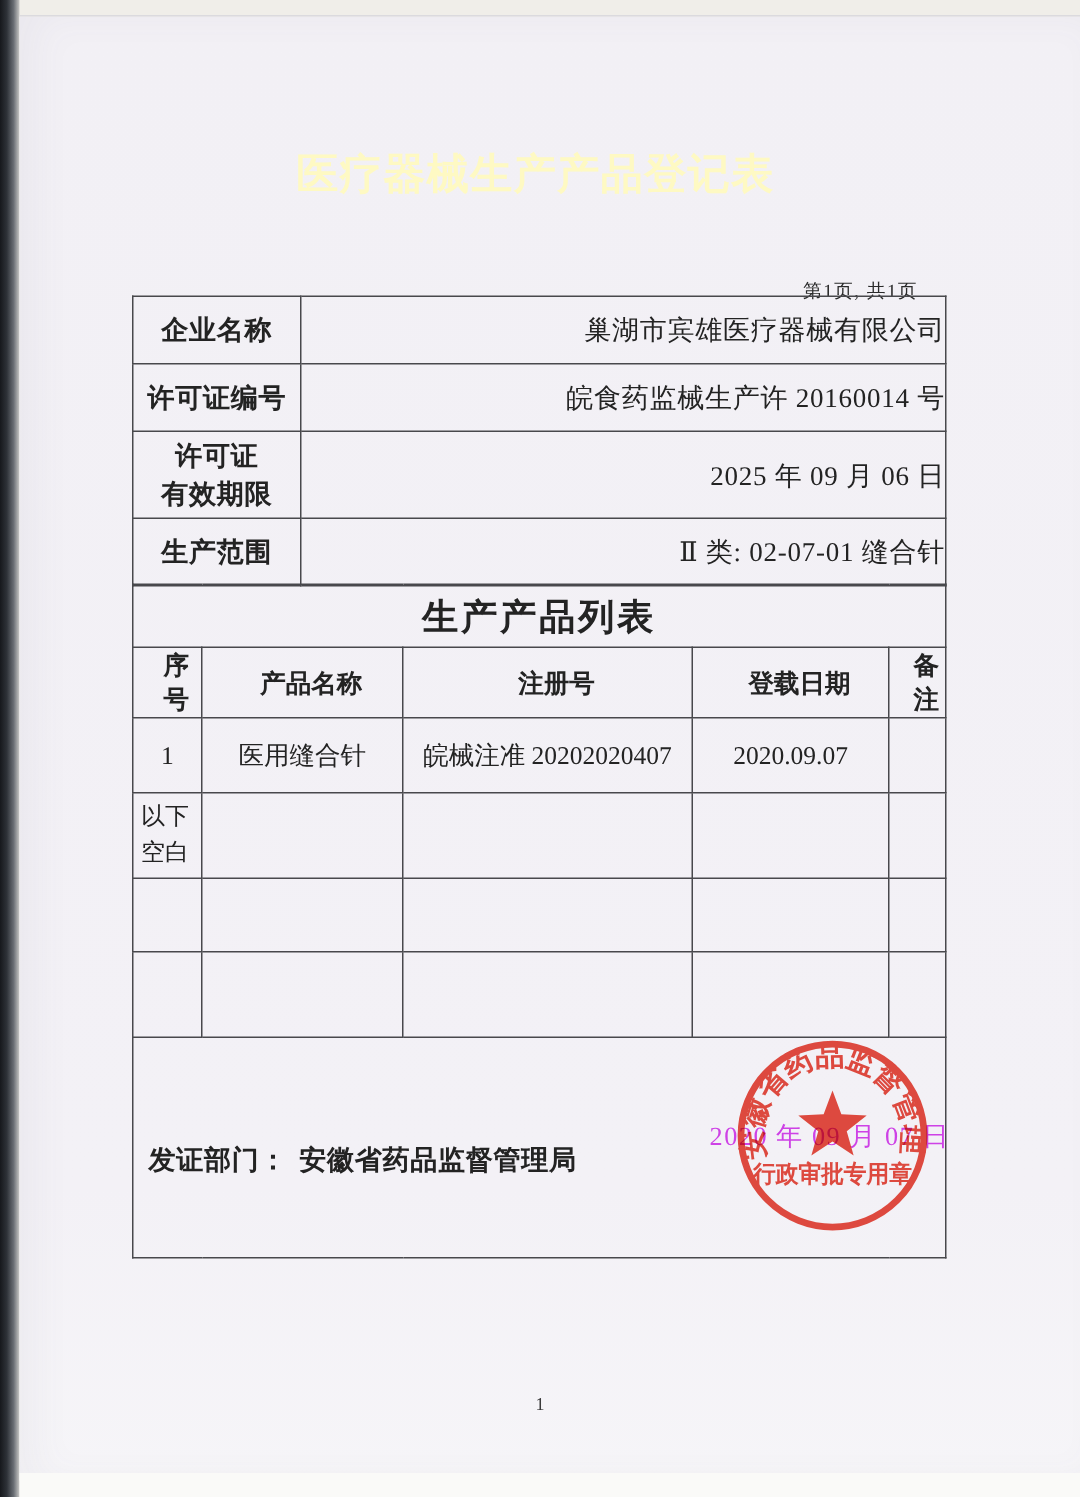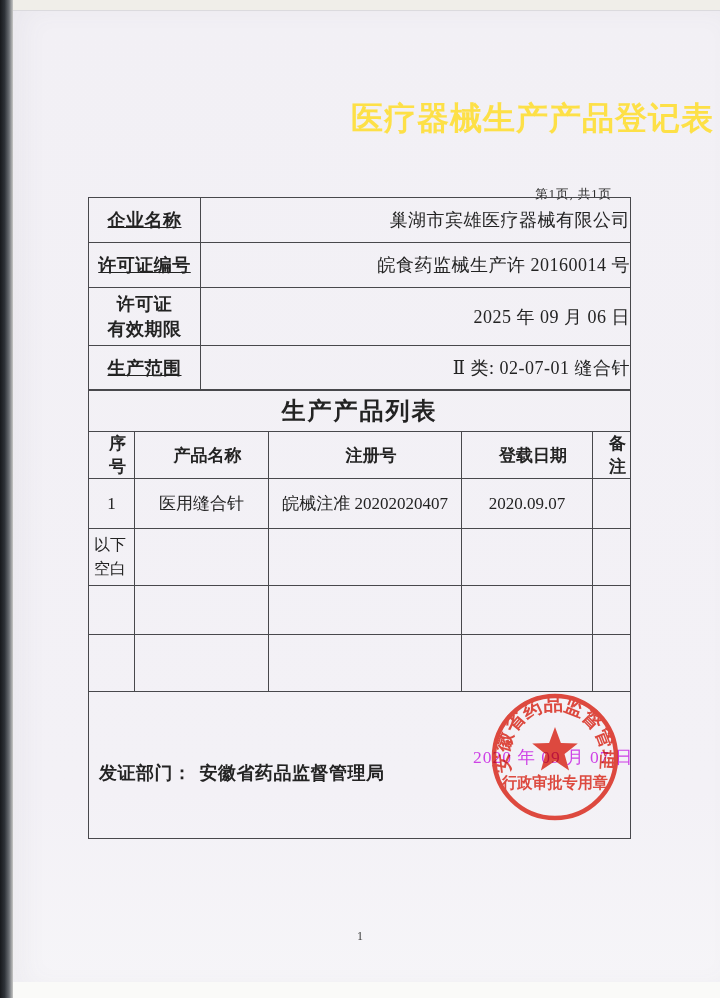--- a/index.html
+++ b/index.html
@@ -18,40 +18,40 @@
   }
   .paper {
     position:absolute; left:13px; top:10px; width:707px; height:977px;
     background:linear-gradient(180deg,#f2f0f5 0%,#f3f1f6 80%,#f6f5f8 100%);
     border-top:1px solid #dbdade;
     box-shadow:inset 12px 0 24px rgba(90,90,110,0.05);
   }
   .bottom-glow { position:absolute; left:13px; bottom:0; width:707px; height:16px; background:#fafaf8; }
 
   .doc-title {
-    position:absolute; left:0; top:97px; width:714px; text-align:right;
+    position:absolute; left:0; top:97px; width:714px; text-align:center;
     font-family:"Liberation Sans","DejaVu Sans",sans-serif;
-    font-size:32px; font-weight:700; color:#fde047; letter-spacing:1px;
+    font-size:28px; font-weight:700; color:#fef9c3; letter-spacing:1px;
   }
   .page-info {
     position:absolute; left:88px; top:174px; width:524px; text-align:right;
     font-size:12.5px; color:#2a2a2a; letter-spacing:1px;margin-top:12px;
   }
   table.doc-table {
     position:absolute; border-collapse:collapse; table-layout:fixed;
     width:542px; color:#232323;
   }
   table.doc-table td {
     border:1.5px solid #48484c; vertical-align:middle;
     overflow:visible;
   }
   #info-table { left:88px; top:197px; }
   #products-table { left:88px; top:389px; }
 
-  td.lbl { text-align:center; font-weight:700; font-size:18px; letter-spacing:0.5px;text-decoration:underline; }
+  td.lbl { text-align:center; font-weight:700; font-size:18px; letter-spacing:0.5px; }
   td.lbl .two-line { display:inline-block; line-height:1.35; }
   td.val { text-align:right; padding-left:30px; font-size:18px; letter-spacing:0.5px; }
 
   td.section-banner {
     text-align:center; font-size:24px; font-weight:700; letter-spacing:2px;
   }
   td.col-header { text-align:center; font-weight:700; font-size:17px;padding-left:12px; }
   td.cell { text-align:center; font-size:17px; }
   td.marker-cell {
     text-align:left; padding-left:5px; font-size:16px; line-height:1.5;

